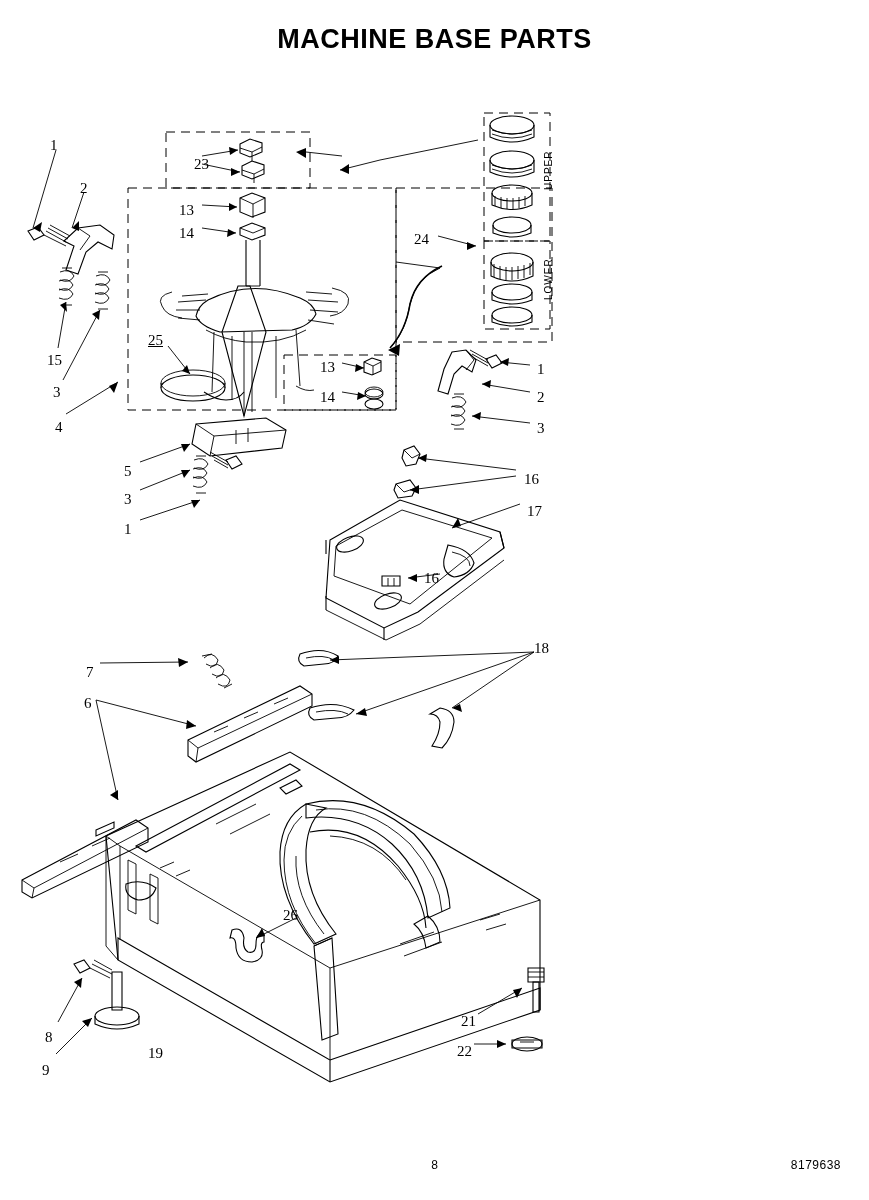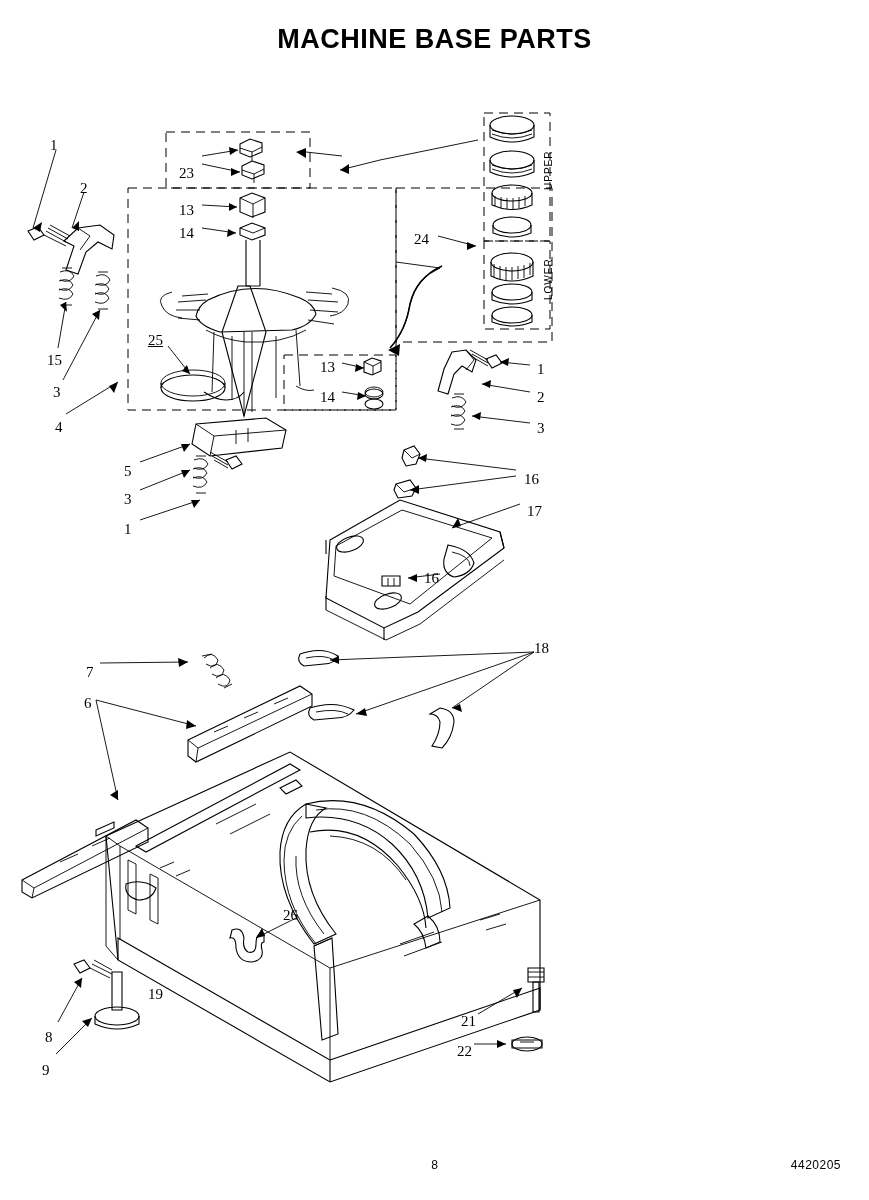--- a/index.html
+++ b/index.html
@@ -352,21 +352,21 @@
     <path class="ln-thin" d="M520 1042 l14 0"></path>
 
   </svg>
 
   <div class="vlabel" style="left:543px; top:190px; transform: rotate(-90deg);">UPPER</div>
   <div class="vlabel" style="left:543px; top:300px; transform: rotate(-90deg);">LOWER</div>
 
   <div id="callouts">
       <div class="callout" style="left: 50px; top: 138px;">1</div>
       <div class="callout" style="left: 80px; top: 181px;">2</div>
-      <div class="callout" style="left: 179px; top: 157px; margin-top: 9px;">23</div>
+      <div class="callout" style="left: 194px; top: 157px;">23</div>
       <div class="callout" style="left: 179px; top: 203px;">13</div>
       <div class="callout" style="left: 179px; top: 226px;">14</div>
       <div class="callout" style="left: 414px; top: 232px;">24</div>
       <div class="callout" style="left: 47px; top: 353px;">15</div>
       <div class="callout" style="left: 53px; top: 385px;">3</div>
       <div class="callout" style="left: 55px; top: 420px;">4</div>
       <div class="callout" style="left: 148px; top: 333px; text-decoration: underline;">25</div>
       <div class="callout" style="left: 320px; top: 360px;">13</div>
       <div class="callout" style="left: 320px; top: 390px;">14</div>
       <div class="callout" style="left: 537px; top: 362px;">1</div>
@@ -377,20 +377,20 @@
       <div class="callout" style="left: 124px; top: 522px;">1</div>
       <div class="callout" style="left: 524px; top: 472px;">16</div>
       <div class="callout" style="left: 527px; top: 504px;">17</div>
       <div class="callout" style="left: 424px; top: 571px;">16</div>
       <div class="callout" style="left: 534px; top: 641px;">18</div>
       <div class="callout" style="left: 86px; top: 665px;">7</div>
       <div class="callout" style="left: 84px; top: 696px;">6</div>
       <div class="callout" style="left: 283px; top: 908px;">26</div>
       <div class="callout" style="left: 45px; top: 1030px;">8</div>
       <div class="callout" style="left: 42px; top: 1063px;">9</div>
-      <div class="callout" style="left: 148px; top: 987px;">19</div>
+      <div class="callout" style="left: 148px; top: 1046px;">19</div>
       <div class="callout" style="left: 461px; top: 1014px;">21</div>
       <div class="callout" style="left: 457px; top: 1044px; text-align: center;">22</div>
     </div>
 
   <div class="page-num">8</div>
-  <div class="doc-num">4420205</div>
+  <div class="doc-num">8179638</div>
 </div>
 
 </body></html>

